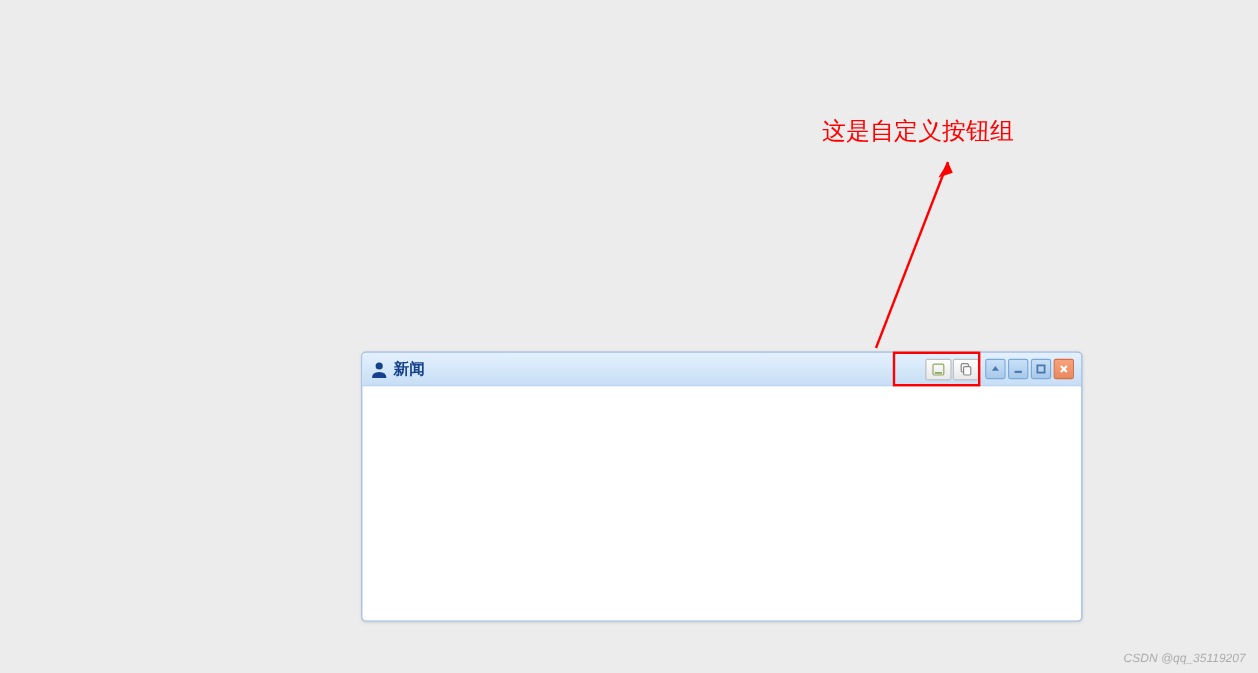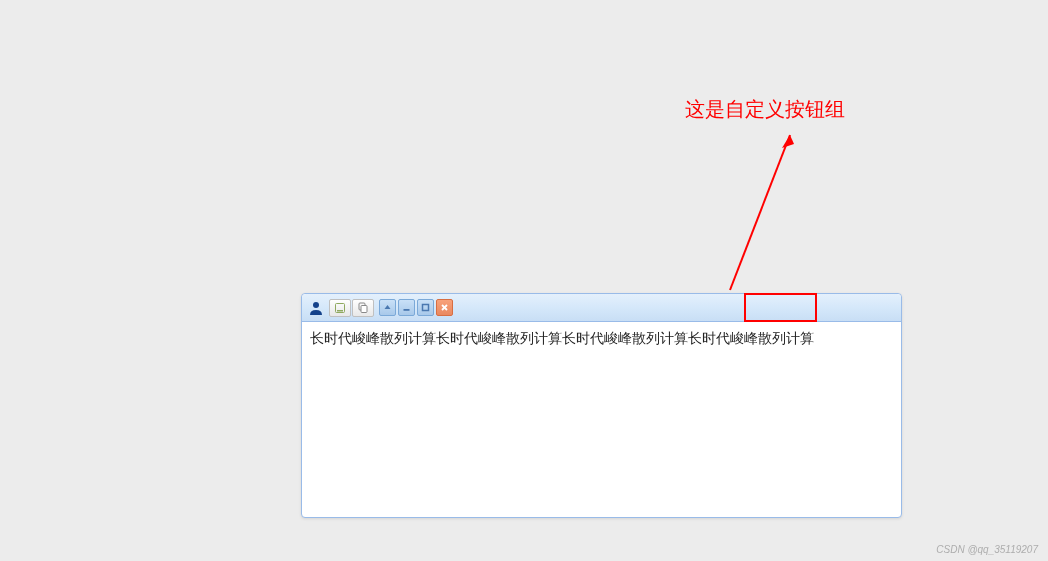--- a/index.html
+++ b/index.html
@@ -185,20 +185,21 @@
 <div class="highlight-box"></div>
 
 <div class="panel">
   <div class="panel-header">
     <span class="panel-icon">
       <svg viewBox="0 0 16 16">
         <circle cx="8" cy="5" r="3" fill="#15428b"></circle>
         <path d="M2 15 Q2 10 8 10 Q14 10 14 15 Z" fill="#15428b"></path>
       </svg>
     </span>
+    <span class="panel-title">新闻</span>
     <div class="panel-tools">
       <div class="custom-tools">
         <div class="custom-tool-btn">
           <svg viewBox="0 0 12 12">
             <rect x="1.5" y="1.5" width="9" height="9" rx="1" fill="none" stroke="#8fa95f" stroke-width="1"></rect>
             <rect x="3" y="8" width="6" height="1.5" fill="#8fa95f"></rect>
           </svg>
         </div>
         <div class="custom-tool-btn">
           <svg viewBox="0 0 12 12">
@@ -223,18 +224,15 @@
         </svg>
       </div>
       <div class="std-tool-btn close-btn">
         <svg viewBox="0 0 9 9">
           <line x1="2" y1="2" x2="7" y2="7" stroke="#fff" stroke-width="1.8"></line>
           <line x1="7" y1="2" x2="2" y2="7" stroke="#fff" stroke-width="1.8"></line>
         </svg>
       </div>
     </div>
   </div>
-  <div class="panel-body">
-    <div class="panel-content">长时代峻峰散列计算长时代峻峰散列计算长时代峻峰散列计算长时代峻峰散列计算</div>
-  </div>
 </div>
 
 <div class="watermark">CSDN @qq_35119207</div>
 
 </body></html>

